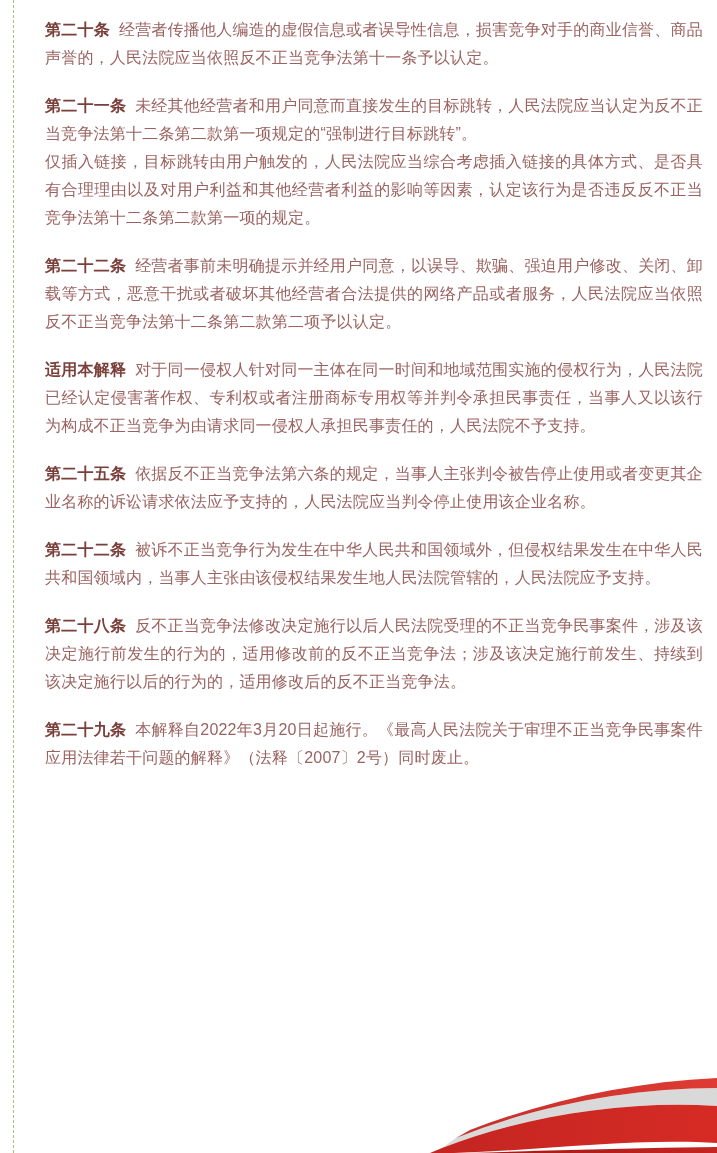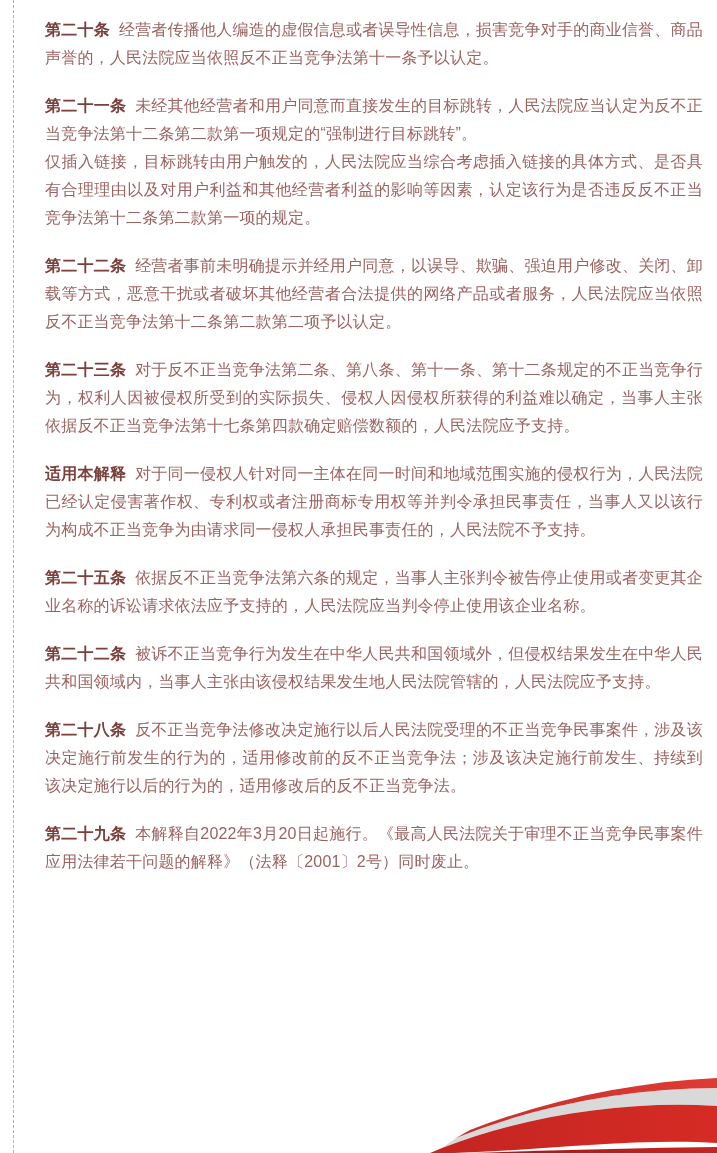--- a/index.html
+++ b/index.html
@@ -65,36 +65,33 @@
         <p><b class="num">第二十条</b><span>经营者传播他人编造的虚假信息或者误导性信息，损害竞争对手的商业信誉、商品声誉的，人民法院应当依照反不正当竞争法第十一条予以认定。</span></p>
       </section>
       <section class="article">
         <p><b class="num">第二十一条</b><span>未经其他经营者和用户同意而直接发生的目标跳转，人民法院应当认定为反不正当竞争法第十二条第二款第一项规定的“强制进行目标跳转”。</span></p>
         <p><span>仅插入链接，目标跳转由用户触发的，人民法院应当综合考虑插入链接的具体方式、是否具有合理理由以及对用户利益和其他经营者利益的影响等因素，认定该行为是否违反反不正当竞争法第十二条第二款第一项的规定。</span></p>
       </section>
       <section class="article">
         <p><b class="num">第二十二条</b><span>经营者事前未明确提示并经用户同意，以误导、欺骗、强迫用户修改、关闭、卸载等方式，恶意干扰或者破坏其他经营者合法提供的网络产品或者服务，人民法院应当依照反不正当竞争法第十二条第二款第二项予以认定。</span></p>
       </section>
       <section class="article">
-        <p><b class="num">第二十三条</b><span>对于反不正当竞争法第二条、第八条、第十一条、第十二条规定的不正当竞争行为，权利人因被侵权所受到的实际损失、侵权人因侵权所获得的利益难以确定，当事人主张依据反不正当竞争法第十七条第四款确定赔偿数额的，人民法院应予支持。</span></p>
-      </section>
-      <section class="article">
         <p><b class="num">适用本解释</b><span>对于同一侵权人针对同一主体在同一时间和地域范围实施的侵权行为，人民法院已经认定侵害著作权、专利权或者注册商标专用权等并判令承担民事责任，当事人又以该行为构成不正当竞争为由请求同一侵权人承担民事责任的，人民法院不予支持。</span></p>
       </section>
       <section class="article">
         <p><b class="num">第二十五条</b><span>依据反不正当竞争法第六条的规定，当事人主张判令被告停止使用或者变更其企业名称的诉讼请求依法应予支持的，人民法院应当判令停止使用该企业名称。</span></p>
       </section>
       <section class="article">
         <p><b class="num">第二十二条</b><span>被诉不正当竞争行为发生在中华人民共和国领域外，但侵权结果发生在中华人民共和国领域内，当事人主张由该侵权结果发生地人民法院管辖的，人民法院应予支持。</span></p>
       </section>
       <section class="article">
         <p><b class="num">第二十八条</b><span>反不正当竞争法修改决定施行以后人民法院受理的不正当竞争民事案件，涉及该决定施行前发生的行为的，适用修改前的反不正当竞争法；涉及该决定施行前发生、持续到该决定施行以后的行为的，适用修改后的反不正当竞争法。</span></p>
       </section>
       <section class="article">
-        <p><b class="num">第二十九条</b><span>本解释自2022年3月20日起施行。《最高人民法院关于审理不正当竞争民事案件应用法律若干问题的解释》（法释〔2001〕2号）同时废止。</span></p>
+        <p><b class="num">第二十九条</b><span>本解释自2022年3月20日起施行。《最高人民法院关于审理不正当竞争民事案件应用法律若干问题的解释》（法释〔2007〕2号）同时废止。</span></p>
       </section>
     </main>
 
   <svg class="swoosh" viewBox="0 0 717 95" preserveAspectRatio="none" aria-hidden="true">
     <defs>
       <linearGradient id="gThin" x1="0" y1="0" x2="1" y2="0">
         <stop offset="0" stop-color="#c5302c"></stop>
           <stop offset="1" stop-color="#de3b33"></stop>
       </linearGradient>
       <linearGradient id="gThick" x1="0" y1="0" x2="1" y2="0">

